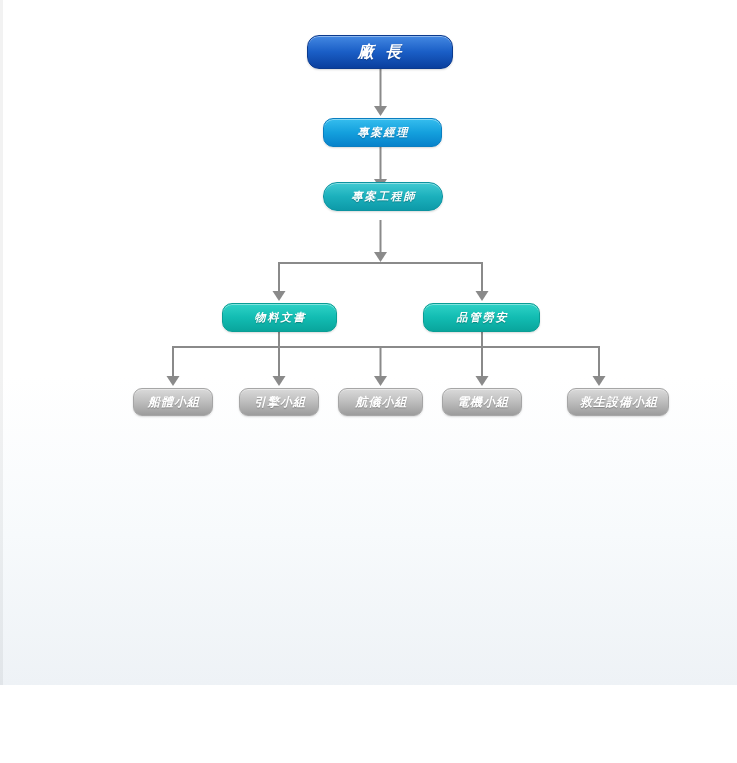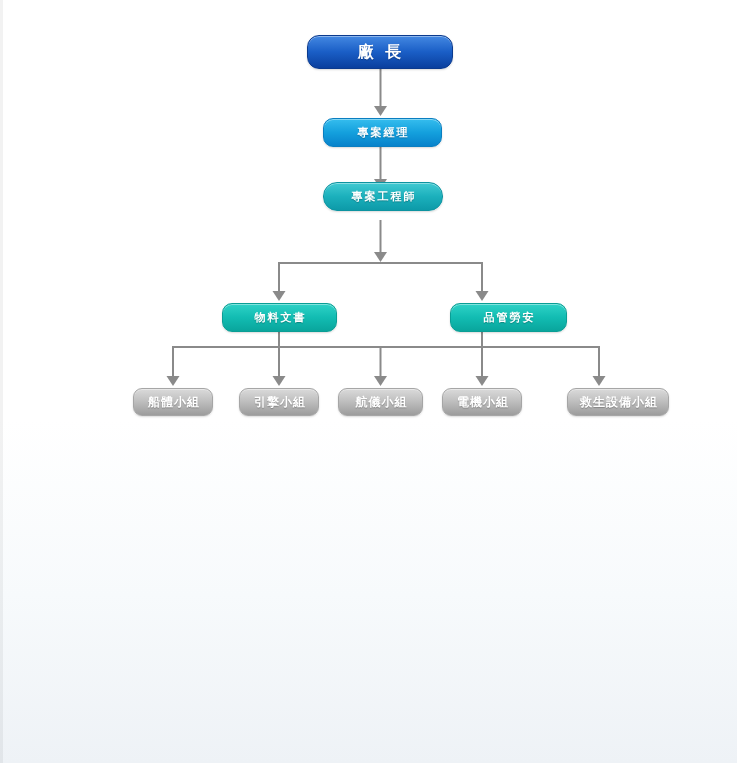--- a/index.html
+++ b/index.html
@@ -8,23 +8,24 @@
   }
   body {
     width: 737px;
     height: 763px;
     font-family: "DejaVu Sans", "Liberation Sans", sans-serif;
     overflow: hidden;
   }
   .page {
     position: relative;
     width: 737px;
-    height: 763px;
+    height: 685px;
     background: linear-gradient(180deg, #ffffff 0%, #ffffff 55%, #f7fafc 78%, #eef2f6 100%);
     box-shadow: inset 3px 0 0 rgba(0,0,0,0.05);
+    font-style: italic;
   }
   .connectors {
     position: absolute;
     left: 0;
     top: 0;
     pointer-events: none;
   }
   .node {
     position: absolute;
     box-sizing: border-box;
@@ -60,21 +61,21 @@
     background: linear-gradient(180deg, #41cad2 0%, #1bb0bc 50%, #0d9aa8 100%);
     border-color: #0d93a0;
     border-radius: 14px;
   }
   .node.teal-team {
     top: 303px; height: 29px;
     background: linear-gradient(180deg, #2ed2c6 0%, #12bcb2 50%, #09a59c 100%);
     border-color: #0a9e95;
   }
   .node.materials { left: 222px; width: 115px; }
-  .node.qa        { left: 423px; width: 117px; margin-left: 27px; }
+  .node.qa        { left: 423px; width: 117px; }
   .node.gray-team {
     top: 388px; height: 28px;
     font-size: 12px;
     letter-spacing: 1px;
     border-radius: 9px;
     background: linear-gradient(180deg, #dadada 0%, #bdbdbd 50%, #9c9c9c 100%);
     border-color: #a6a6a6;
   }
   .node.hull       { left: 133px; width: 80px; }
   .node.engine     { left: 239px; width: 80px; }

